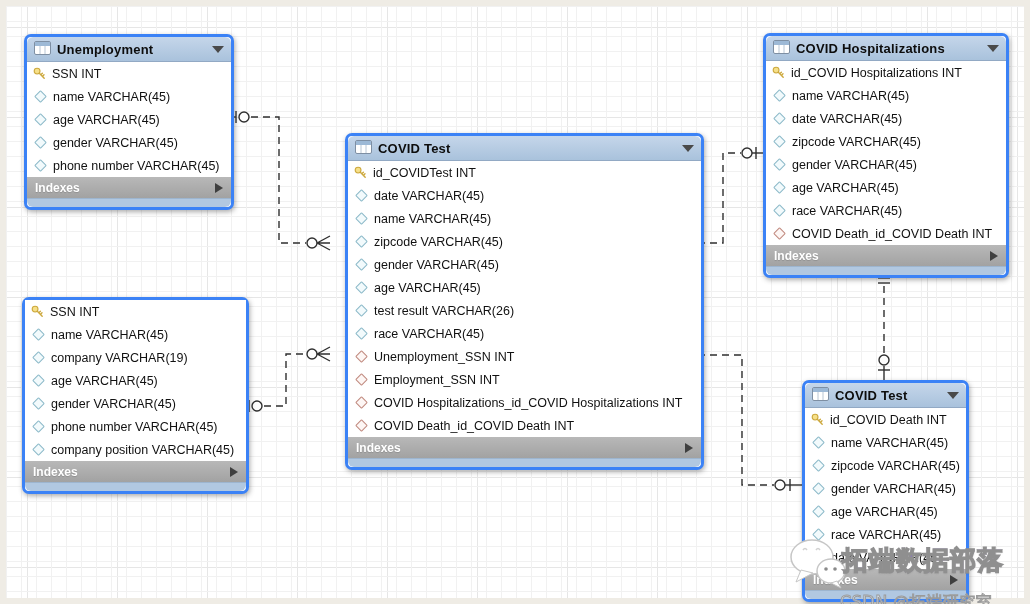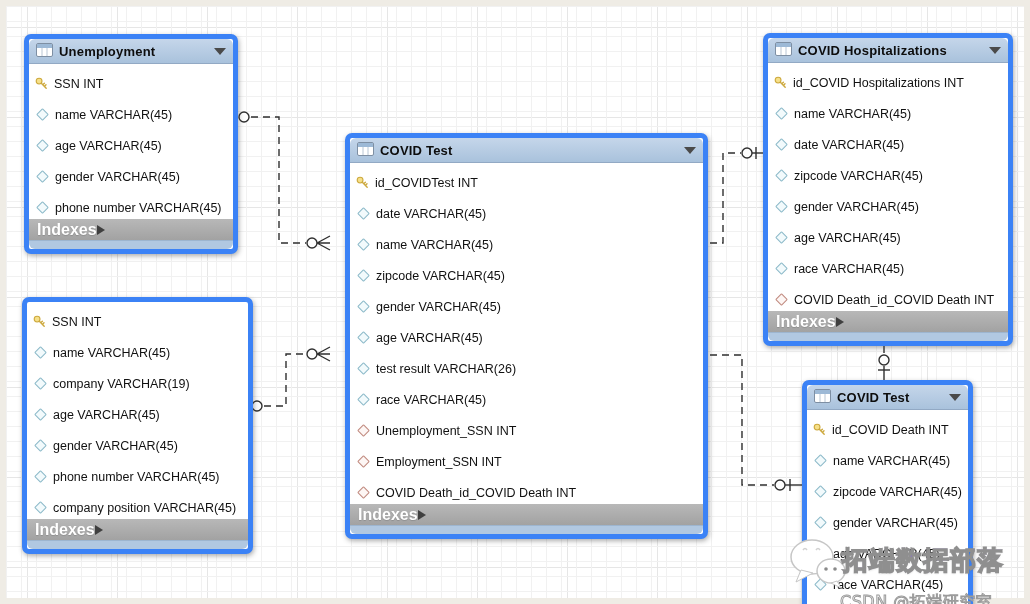--- a/index.html
+++ b/index.html
@@ -18,40 +18,40 @@
       linear-gradient(90deg, #e6e6e6 1px, transparent 1px);
     background-size:15px 15px,15px 15px,90px 90px,90px 90px;
     background-position:0 0,0 0,21px 21px,21px 21px;
   }
   .rel-layer{position:absolute;left:0;top:0;width:1030px;height:604px;pointer-events:none;}
   .rel-layer path,.rel-layer line{stroke:#2f2f2f;stroke-width:1.4;fill:none;}
   .rel-layer .dash{stroke-dasharray:7 5;}
   .rel-layer circle{stroke:#2f2f2f;stroke-width:1.4;fill:#fdfdfd;}
 
   .table{
-    position:absolute;background:#fff;border:5px solid #3b82f6;border-radius:7px;
+    position:absolute;background:#fff;border:3px solid #3b82f6;border-radius:7px;
     box-shadow:1px 2px 5px rgba(70,70,70,.45);
   }
   .t-header{
     height:24px;display:flex;align-items:center;gap:6px;padding:0 7px;
     background:linear-gradient(#c5d6ea,#a9c2dc);
     border-bottom:1px solid #92a9c4;border-radius:6px 6px 0 0;
     font-weight:bold;font-size:13px;color:#0d0d0d;
   }
   .t-title{flex:1;white-space:nowrap;letter-spacing:.2px;}
   .tbl-ico{flex:0 0 auto;display:block;}
   .tri-down{width:0;height:0;border-left:6px solid transparent;border-right:6px solid transparent;border-top:7px solid #4a4a4a;}
-  .row{height:23px;display:flex;align-items:center;gap:6px;padding:0 7px;font-size:12.5px;color:#111;white-space:nowrap;background:#fff;margin-top:8px;}
+  .row{height:23px;display:flex;align-items:center;gap:6px;padding:0 7px;font-size:12.5px;color:#111;white-space:nowrap;background:#fff;}
   .diamond{width:7px;height:7px;flex:0 0 auto;transform:rotate(45deg);border-radius:1px;margin:0 2px;}
   .diamond.col{border:1.3px solid #8cbac9;background:#f2fafc;}
   .diamond.fk{border:1.3px solid #c18a7f;background:#fdf6f4;}
   .ic-key{flex:0 0 auto;width:13px;height:13px;margin-left:-1px;}
   .t-indexes{
-    height:21px;display:flex;align-items:center;justify-content:flex-start;padding:0 8px;
-    background:linear-gradient(#b8b8b8,#a2a2a2);color:#fff;font-weight:bold;font-size:16px;
+    height:21px;display:flex;align-items:center;justify-content:space-between;padding:0 8px;
+    background:linear-gradient(#b8b8b8,#a2a2a2);color:#fff;font-weight:bold;font-size:12px;
     text-shadow:0 1px 1px rgba(0,0,0,.15);
   }
   .tri-right{width:0;height:0;border-top:5.5px solid transparent;border-bottom:5.5px solid transparent;border-left:8px solid #3f3f3f;}
   .t-footer{height:8px;background:#b1c8e1;border-top:1px solid #9db5cf;border-radius:0 0 6px 6px;}
 
   
   .wm-title{
     position:absolute;left:842px;top:543px;font-size:26px;font-weight:bold;letter-spacing:1px;
     color:#8b5cf6;-webkit-text-stroke:1.3px #8f8f8f;text-shadow:0 1px 2px rgba(80,80,80,.25);
     z-index:30;font-family:"DejaVu Sans",sans-serif;
@@ -250,20 +250,24 @@
         <span class="diamond col"></span>
         <span class="row-label">race VARCHAR(45)</span>
       </div>
       <div class="row">
         <span class="diamond fk"></span>
         <span class="row-label">Unemployment_SSN INT</span>
       </div>
       <div class="row">
         <span class="diamond fk"></span>
         <span class="row-label">Employment_SSN INT</span>
+      </div>
+      <div class="row">
+        <span class="diamond fk"></span>
+        <span class="row-label">COVID Hospitalizations_id_COVID Hospitalizations INT</span>
       </div>
       <div class="row">
         <span class="diamond fk"></span>
         <span class="row-label">COVID Death_id_COVID Death INT</span>
       </div>
     </div>
   <div class="t-indexes">
     <span>Indexes</span>
     <span class="tri-right"></span>
   </div>

